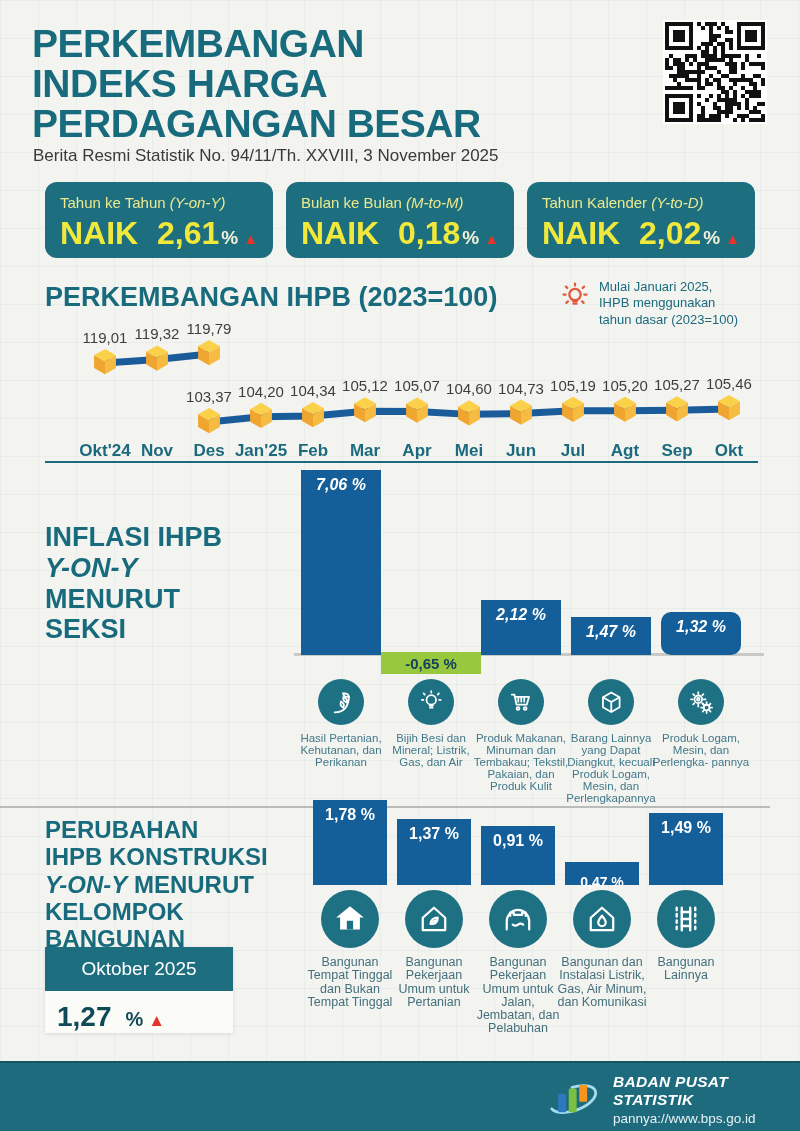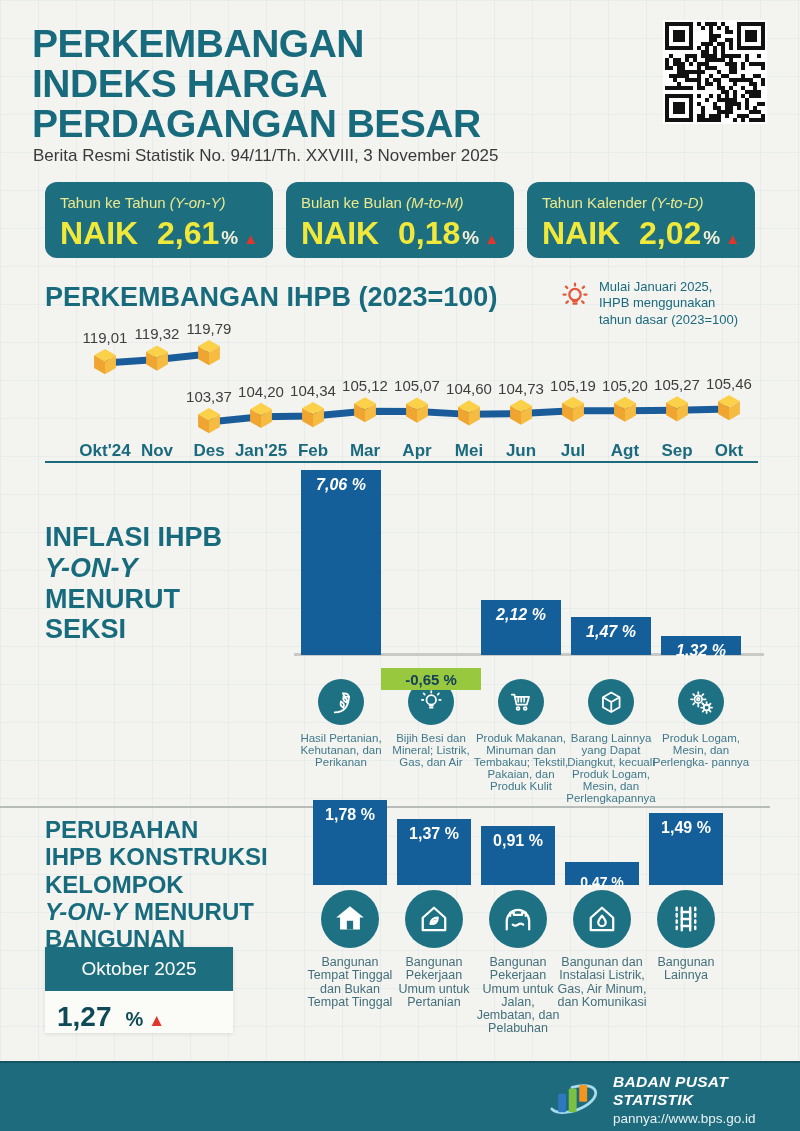--- a/index.html
+++ b/index.html
@@ -37,21 +37,21 @@
   #inflasi-title{position:absolute;left:45px;top:522px;font-size:27px;}
   #konstruksi-title{position:absolute;left:45px;top:816px;font-size:24px;}
   
   .axis1{position:absolute;left:294px;top:653px;width:470px;height:3px;background:#c9c9c6;}
   .bars{position:absolute;display:flex;}
   .col{display:flex;flex-direction:column;align-items:center;position:relative;}
   .barbox{display:flex;align-items:flex-end;justify-content:center;position:relative;width:100%;}
   .bar{background:#145f99;display:flex;justify-content:center;}
   .bar-label{color:#fff;font-weight:700;font-size:16px;margin-top:6px;white-space:nowrap;}
   .bar-label.tight{margin-top:12px;font-size:14px;}
-  .neg-bar{position:absolute;left:50%;transform:translateX(-50%);top:200px;width:100px;height:22px;
+  .neg-bar{position:absolute;left:50%;transform:translateX(-50%);top:184px;width:100px;height:22px;
     background:#97c83d;color:#14405e;font-weight:700;font-size:15px;
     display:flex;align-items:center;justify-content:center;white-space:nowrap;}
   .icon-circle{border-radius:50%;background:#1e7183;display:flex;align-items:center;justify-content:center;flex:none;}
   .icon-circle svg{width:62%;height:62%;}
   .caption{text-align:center;}
   .s1{left:296px;top:468px;width:450px;}
   .s1 .col{width:90px;}
   .s1 .barbox{height:187px;}
   .s1 .bar{width:80px;font-style:italic;}
   .s1 .icon-circle{width:46px;height:46px;margin-top:24px;}
@@ -582,43 +582,43 @@
         <div class="icon-circle">
           <svg viewBox="0 0 24 24" fill="none" stroke="#fff" stroke-width="1.5" stroke-linejoin="round">
             <path d="M12 3.8l7 4v8.4l-7 4-7-4V7.8z"></path>
             <path d="M5 7.8l7 4 7-4M12 11.8v8.4"></path>
           </svg>
         </div>
         <div class="caption">Barang Lainnya yang Dapat Diangkut, kecuali Produk Logam, Mesin, dan Perlengkapannya</div>
       </div>
       <div class="col">
         <div class="barbox">
-          <div class="bar" style="height: 19px;">
+          <div class="bar" style="height: 43px; border-radius: 10px;">
             <span class="bar-label">1,32 %</span>
           </div>
         </div>
         <div class="icon-circle">
           <svg viewBox="0 0 24 24" fill="none" stroke="#fff" stroke-width="1.5" stroke-linecap="round">
             <circle cx="9.5" cy="9.5" r="3.2"></circle>
             <circle cx="9.5" cy="9.5" r="1.1"></circle>
             <path d="M9.5 4.9V3.4M9.5 14.1v1.5M4.9 9.5H3.4M14.1 9.5h1.5M6.2 6.2L5.2 5.2M12.8 12.8l1 1M6.2 12.8l-1 1M12.8 6.2l1-1"></path>
             <circle cx="16.5" cy="16.5" r="2.4"></circle>
             <path d="M16.5 13.1v-1.2M16.5 19.9v1.2M13.1 16.5h-1.2M19.9 16.5h1.2M14.1 14.1l-.9-.9M18.9 18.9l.9.9M14.1 18.9l-.9.9M18.9 14.1l.9-.9"></path>
           </svg>
         </div>
         <div class="caption">Produk Logam, Mesin, dan Perlengka- pannya</div>
       </div>
     </div>
   <div class="divider2"></div>
 
   <div class="side-title" id="konstruksi-title">
       <div><span>PERUBAHAN</span></div>
       <div><span>IHPB KONSTRUKSI</span></div>
+      <div><span style="font-style: italic;">Y-ON-Y</span><span> MENURUT</span></div>
       <div><span>KELOMPOK</span></div>
-      <div><span style="font-style: italic;">Y-ON-Y</span><span> MENURUT</span></div>
       <div><span>BANGUNAN</span></div>
     </div>
   <div class="bars s2" id="bars2">
       <div class="col">
         <div class="barbox">
           <div class="bar" style="height: 85.44px;">
             <span class="bar-label">1,78 %</span>
           </div>
         </div>
         <div class="icon-circle">

